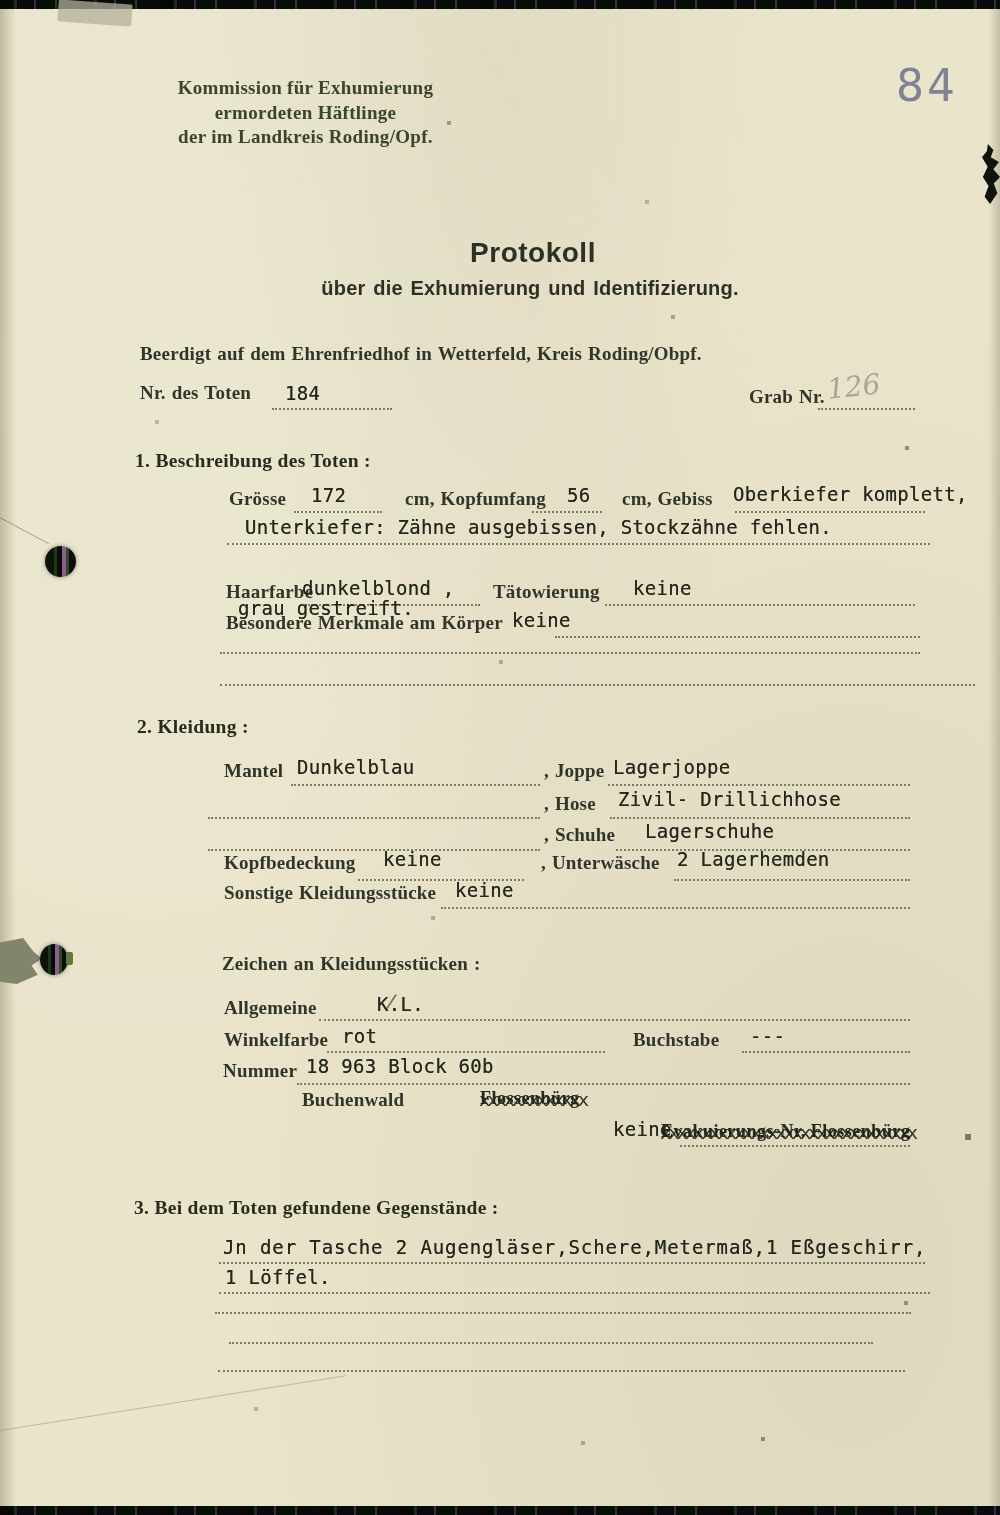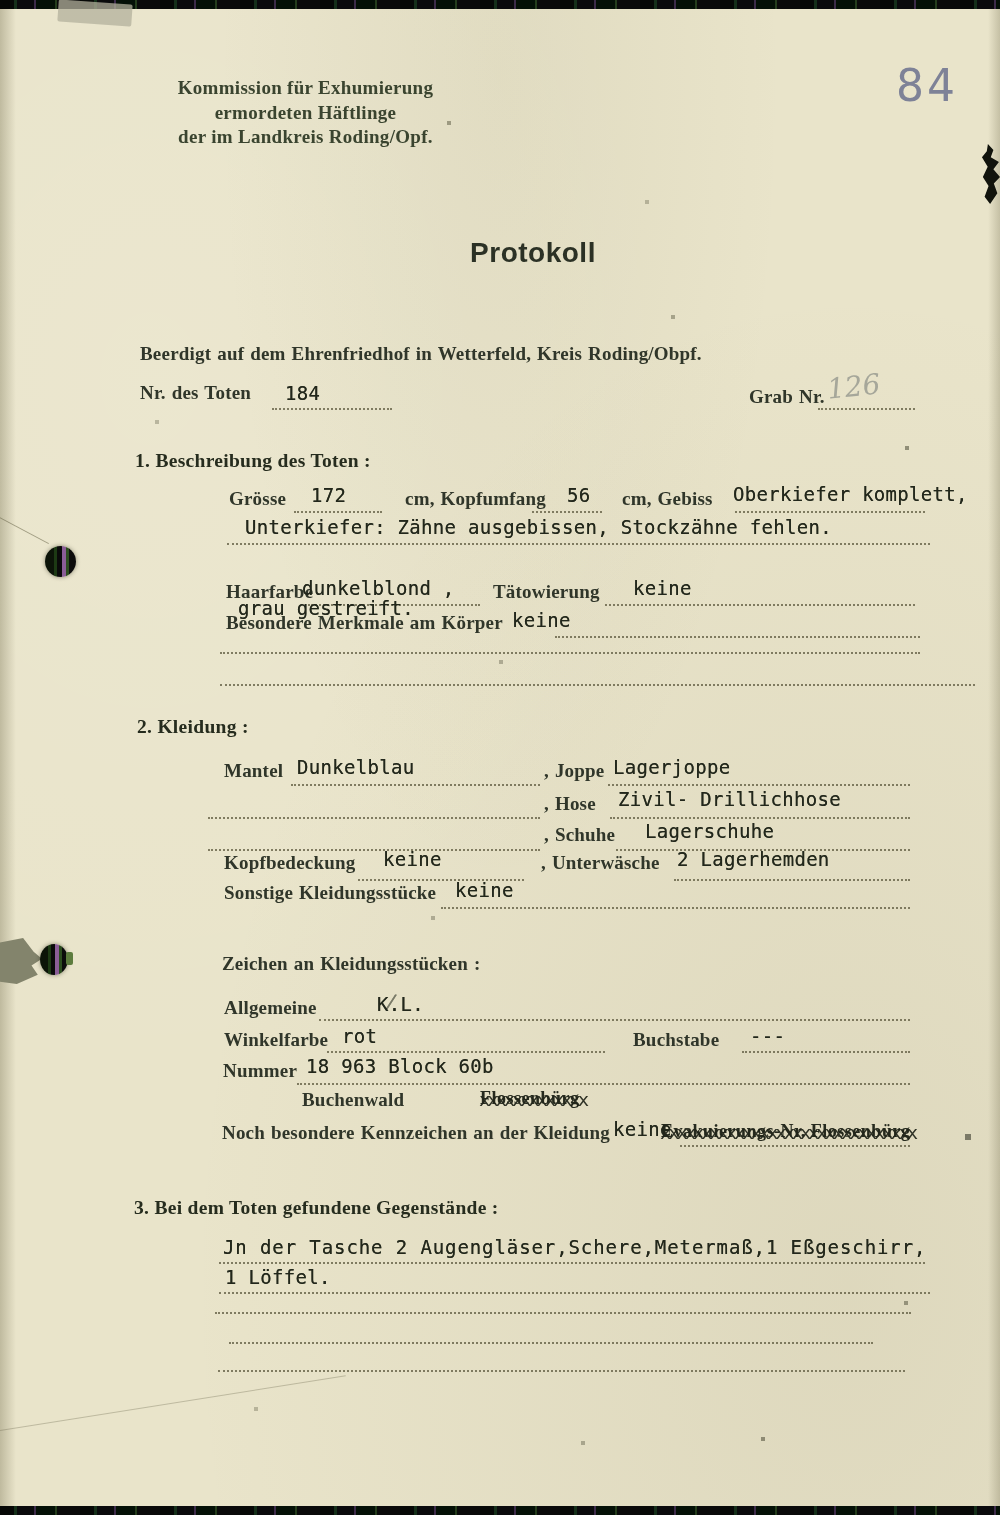--- a/index.html
+++ b/index.html
@@ -62,20 +62,21 @@
   <div class="abs" style="left:66px;top:952px;width:7px;height:13px;background:#5d7c3e;border-radius:2px;"></div>
   <div class="abs" style="left:0;top:1430px;width:350px;height:1px;background:rgba(110,105,80,.35);transform:rotate(-9deg);transform-origin:left;"></div>
 
   <div class="abs letterhead" style="left:158px;top:76px;width:295px;">
     <div>Kommission für Exhumierung</div>
     <div>ermordeten Häftlinge</div>
     <div>der im Landkreis Roding/Opf.</div>
   </div>
 
   <div class="abs title" style="left:283px;top:237px;width:500px;">Protokoll</div>
+  <div class="abs subtitle" style="left:280px;top:277px;width:500px;">über die Exhumierung und Identifizierung.</div>
 
   <div class="abs lbl" style="left:140px;top:343px;">Beerdigt auf dem Ehrenfriedhof in Wetterfeld, Kreis Roding/Obpf.</div>
 
   <div class="abs lbl" style="left:140px;top:382px;">Nr. des Toten</div>
   <div class="abs mono" style="left:285px;top:382px;">184</div>
   <div class="dots" style="left:272px;top:408px;width:120px;"></div>
   <div class="abs lbl" style="left:749px;top:386px;">Grab Nr.</div>
   <div class="abs pencil" style="left:827px;top:370px;">126</div>
   <div class="dots" style="left:818px;top:408px;width:97px;"></div>
 
@@ -161,21 +162,20 @@
   <div class="abs lbl" style="left:302px;top:1089px;">Buchenwald</div>
   <div class="abs struck" style="left:480px;top:1088px;">
     <span class="base">Flossenbürg</span>
     <span class="xx">xxxxxxxxxxxxx</span>
   </div>
   <div class="abs struck" style="left:661px;top:1121px;">
     <span class="base">Evakuierungs-Nr. Flossenbürg</span>
     <span class="xx">xxxxxxxxxxxxxxxxxxxxxxxxxxxxxxx</span>
   </div>
 
-  <div class="abs lbl" style="left:222px;top:1122px;">Noch besondere Kennzeichen an der Kleidung</div>
   <div class="abs mono" style="left:613px;top:1118px;">keine</div>
   <div class="dots" style="left:680px;top:1145px;width:230px;"></div>
 
   <div class="abs hd" style="left:134px;top:1197px;">3. Bei dem Toten gefundene Gegenstände :</div>
 
   <div class="abs mono" style="left:223px;top:1236px;letter-spacing:.9px;">Jn der Tasche 2 Augengläser,Schere,Metermaß,1 Eßgeschirr,</div>
   <div class="dots" style="left:219px;top:1262px;width:706px;"></div>
   <div class="abs mono" style="left:225px;top:1266px;">1 Löffel.</div>
   <div class="dots" style="left:219px;top:1292px;width:711px;"></div>
 

